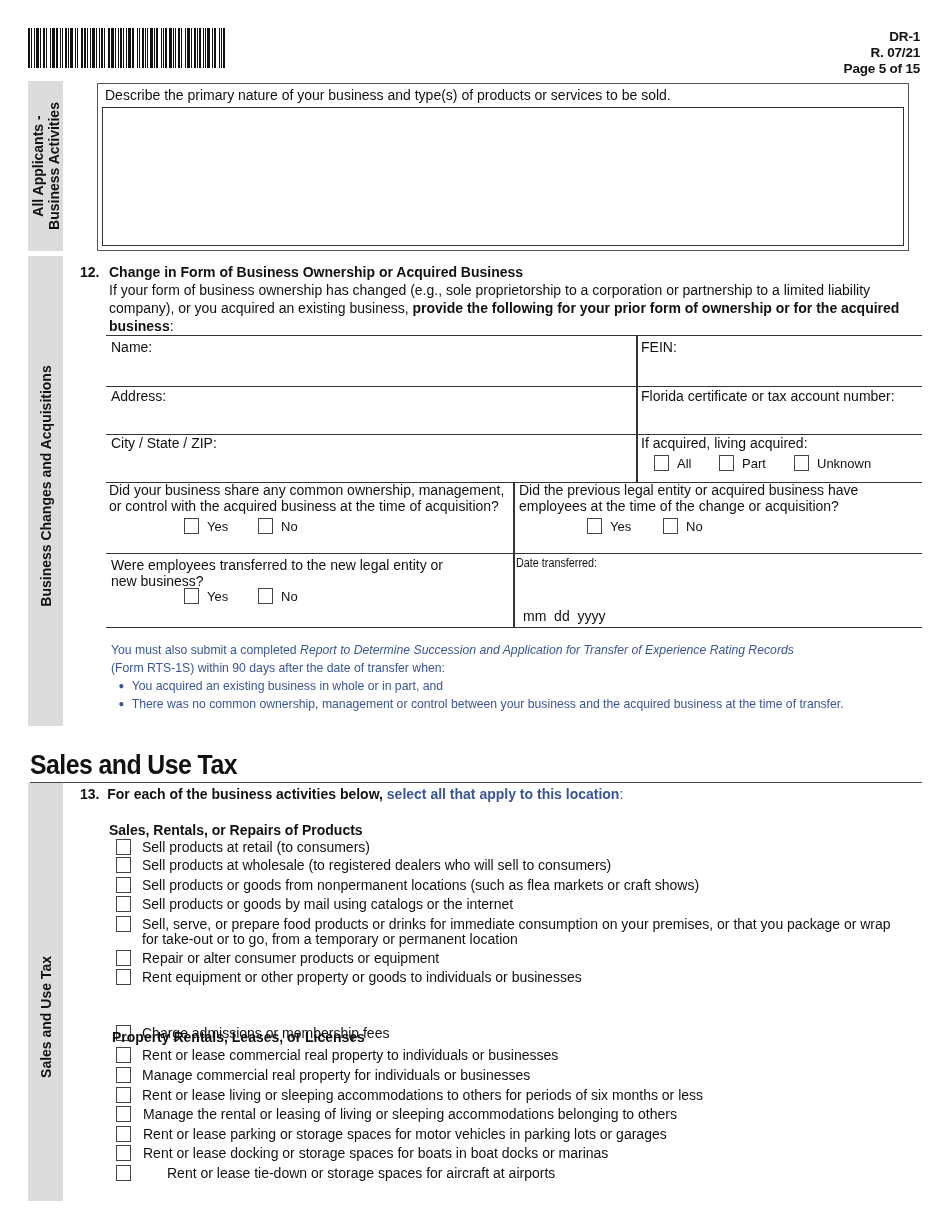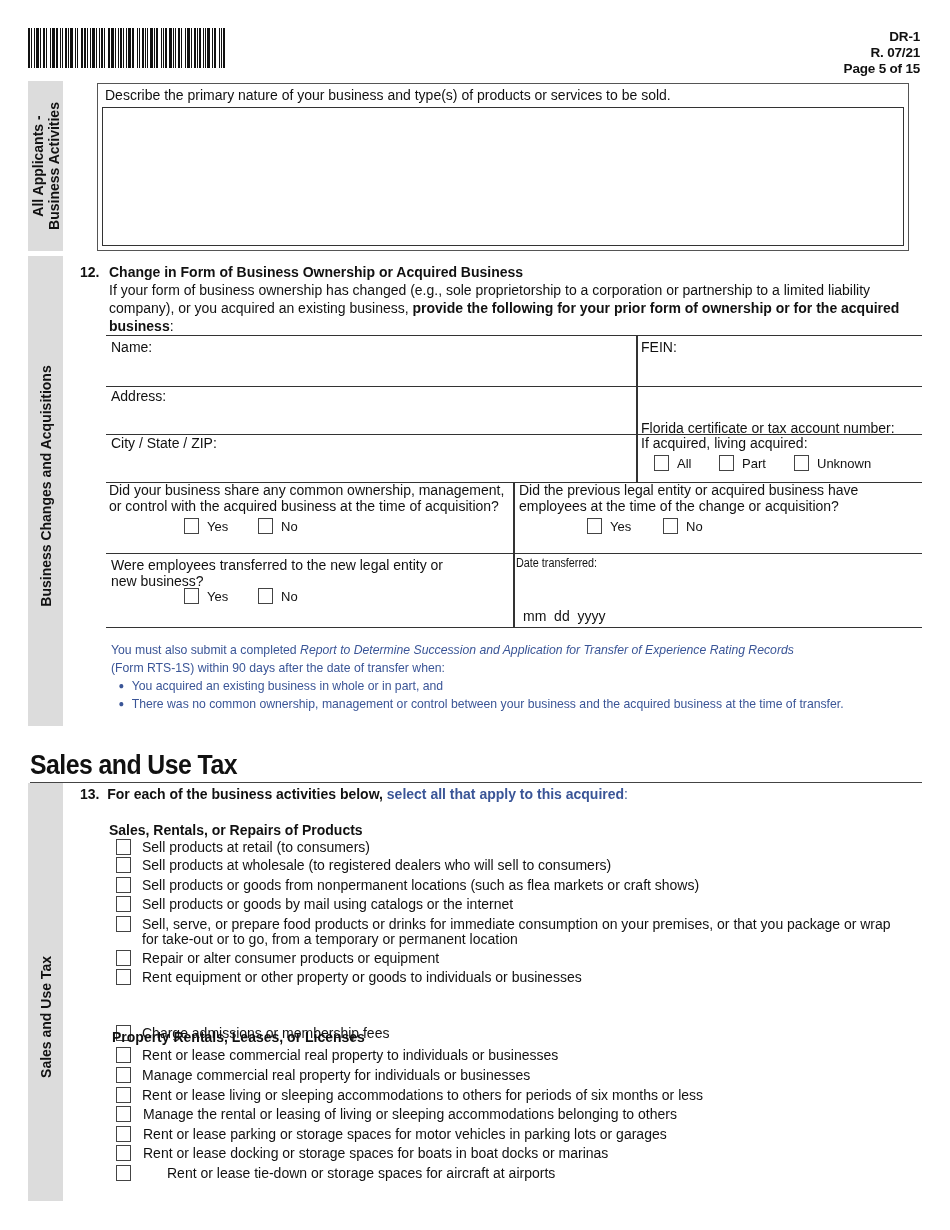--- a/index.html
+++ b/index.html
@@ -155,21 +155,21 @@
 <div class="abs vline" style="left:636px;top:335px;height:148px;"></div>
 <div class="abs vline" style="left:513px;top:482px;height:146px;"></div>
 
 <div class="abs cell-label" style="left:111px;top:339px;">Name:</div>
 <div class="abs" style="left:108px;top:355px;width:525px;height:28px;"></div>
 <div class="abs cell-label" style="left:641px;top:339px;">FEIN:</div>
 <div class="abs" style="left:640px;top:355px;width:280px;height:28px;"></div>
 
 <div class="abs cell-label" style="left:111px;top:388px;">Address:</div>
 <div class="abs" style="left:108px;top:404px;width:525px;height:28px;"></div>
-<div class="abs cell-label" style="left:641px;top:388px;margin-top:32px;">Florida certificate or tax account number:</div>
+<div class="abs cell-label" style="left:641px;top:388px;">Florida certificate or tax account number:</div>
 <div class="abs" style="left:640px;top:404px;width:280px;height:28px;"></div>
 
 <div class="abs cell-label" style="left:111px;top:435px;">City / State / ZIP:</div>
 <div class="abs" style="left:108px;top:451px;width:525px;height:28px;"></div>
 <div class="abs cell-label" style="left:641px;top:435px;">If acquired, living acquired:</div>
 <div class="abs cb-wrap" style="left:654px;top:455px;">
   <span class="cb"></span>
     <span>All</span>
 </div>
 <div class="abs cb-wrap" style="left:719px;top:455px;">
@@ -223,21 +223,21 @@
   <div style="display:flex;margin-left:8px;">
       <span style="margin-right:8px;font-size:10px;">●</span>
       <span>There was no common ownership, management or control between your business and the acquired business at the time of transfer.</span>
     </div>
 </div>
 
 <div class="abs section-title">Sales and Use Tax</div>
 <div class="abs section-rule"></div>
 
 <div class="abs q13">
-  <span>13.</span>&nbsp;&nbsp;<span>For each of the business activities below, </span><span class="blue">select all that apply to this acquired</span><span class="blue" style="font-weight:normal">:</span>
+  <span>13.</span>&nbsp;&nbsp;<span>For each of the business activities below, </span><span class="blue">select all that apply to this location</span><span class="blue" style="font-weight:normal">:</span>
 </div>
 
 <div class="abs group-title" style="left:109px;top:822px;">Sales, Rentals, or Repairs of Products</div>
 <div class="abs item" style="left:116px;top:840px;">
     <span class="cb"></span>
     <span>Sell products at retail (to consumers)</span>
   </div>
 <div class="abs item" style="left:116px;top:858px;">
     <span class="cb"></span>
     <span>Sell products at wholesale (to registered dealers who will sell to consumers)</span>

